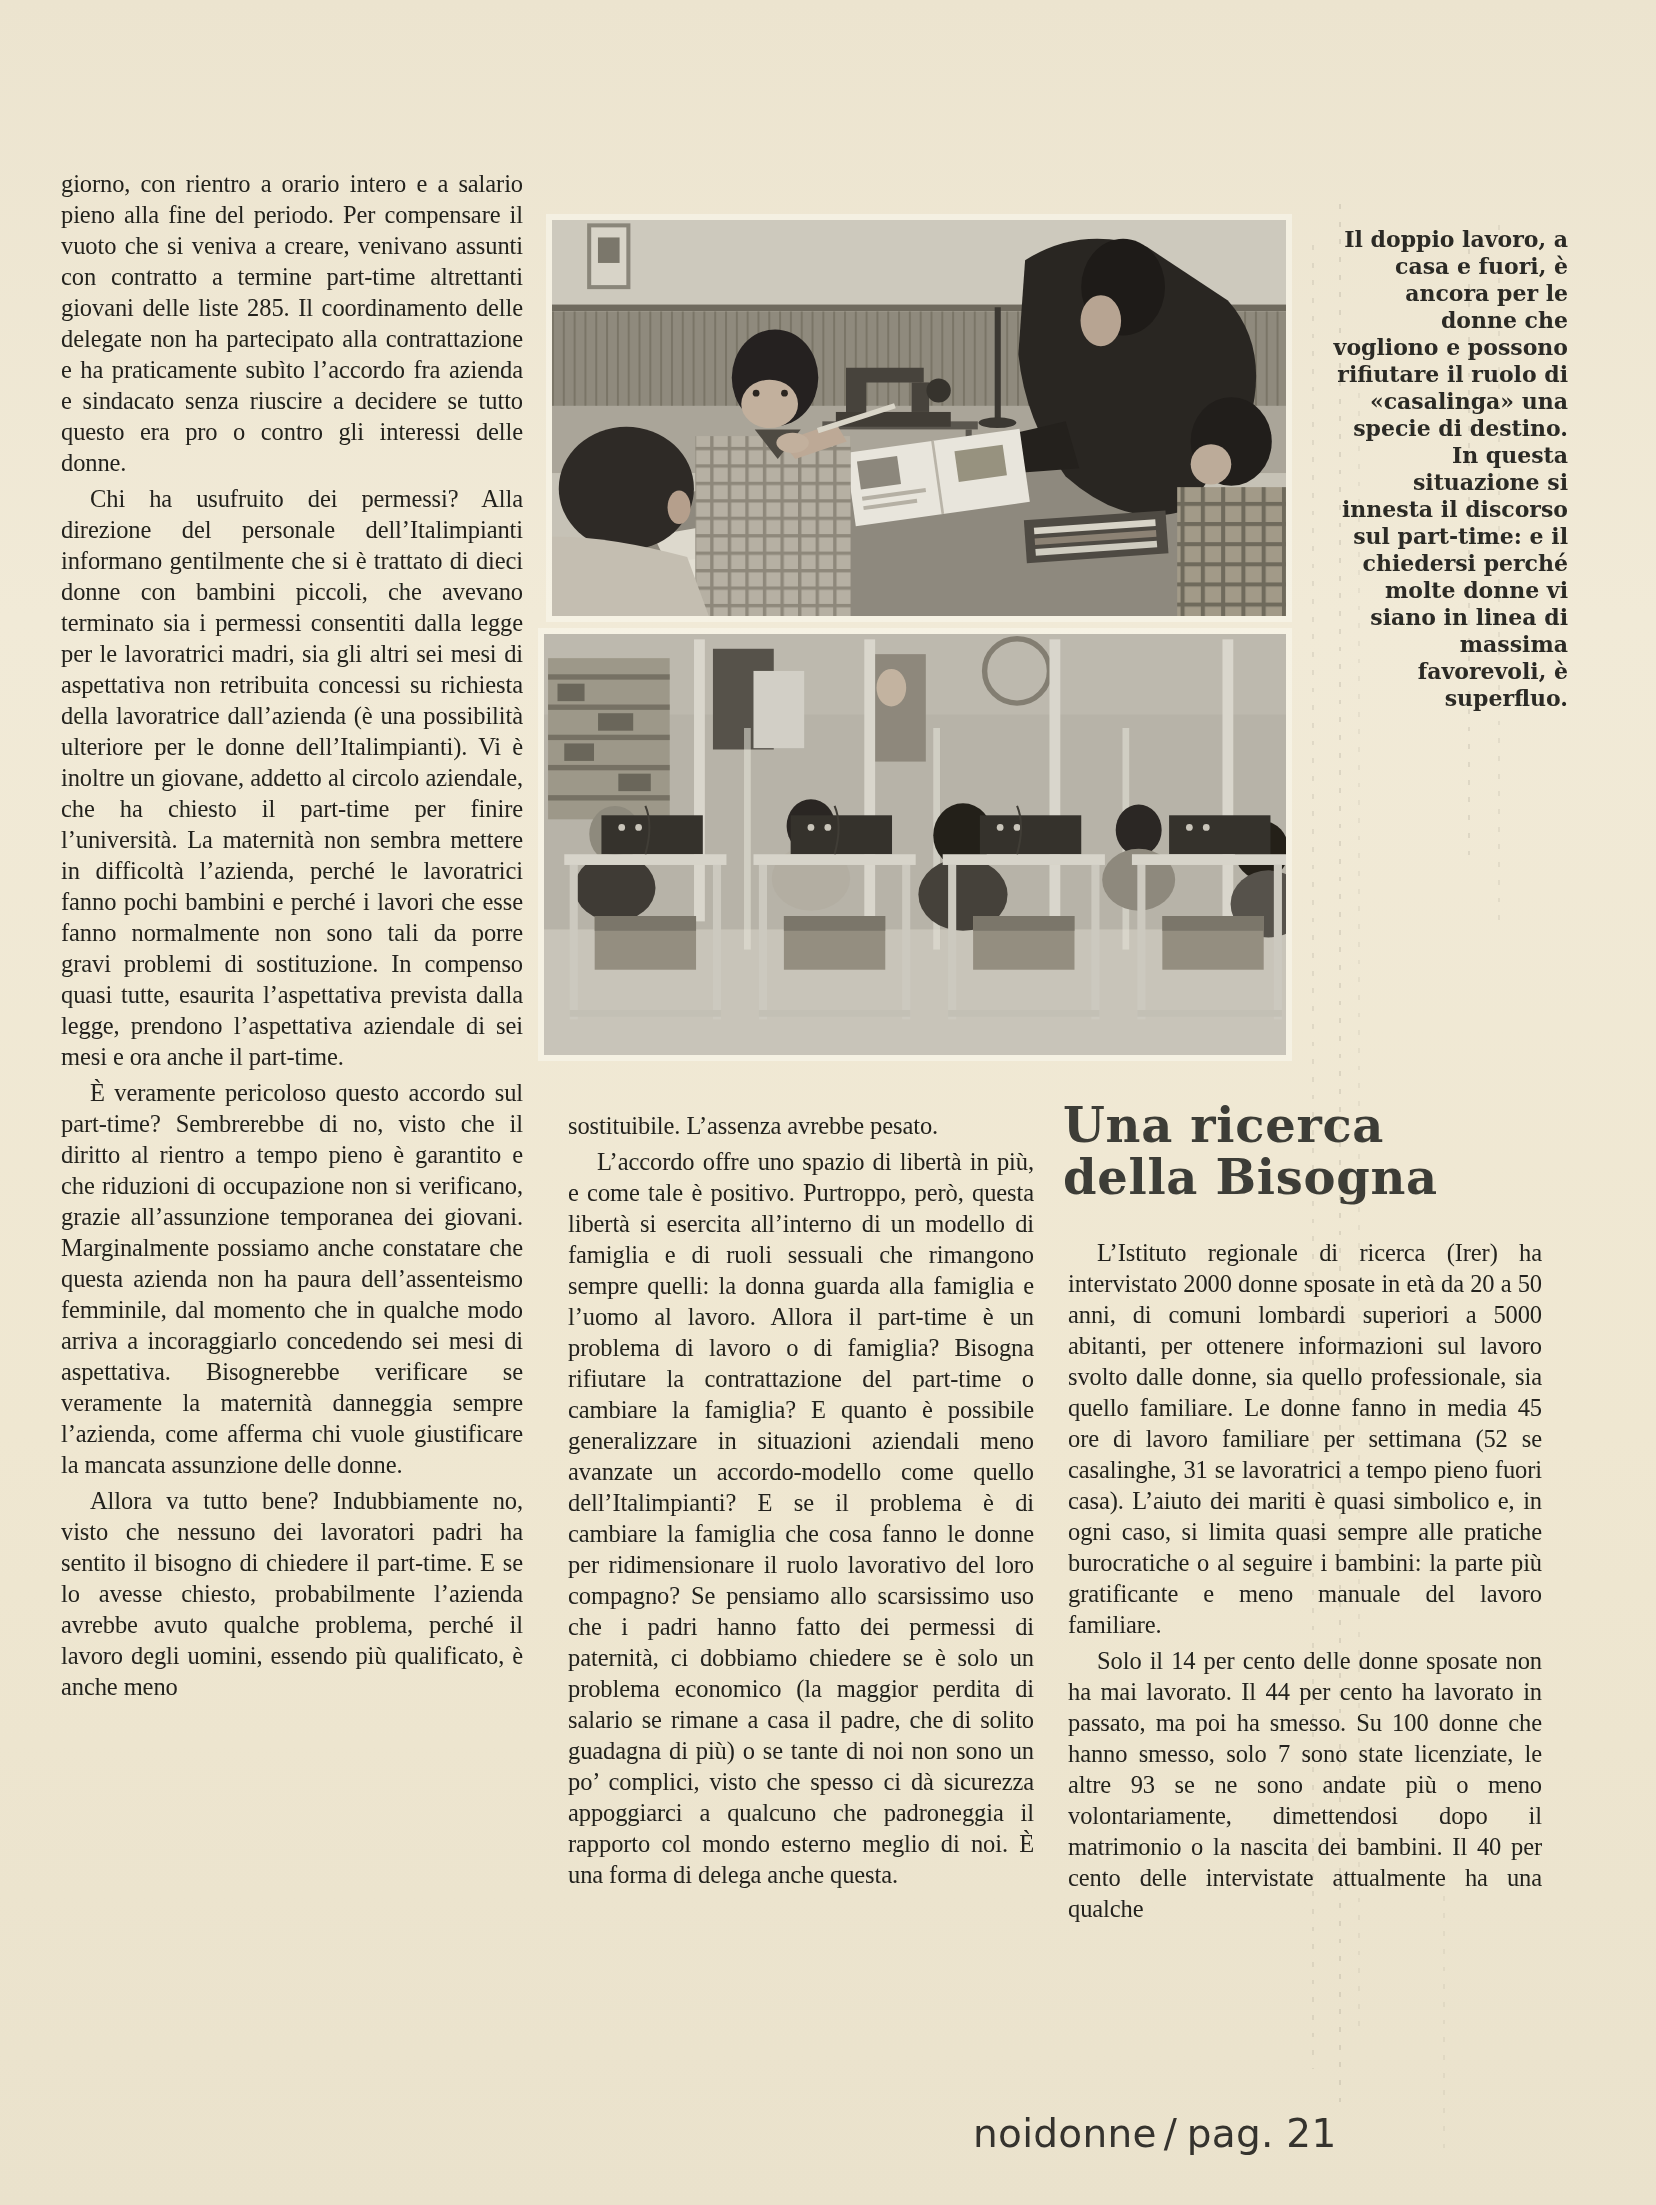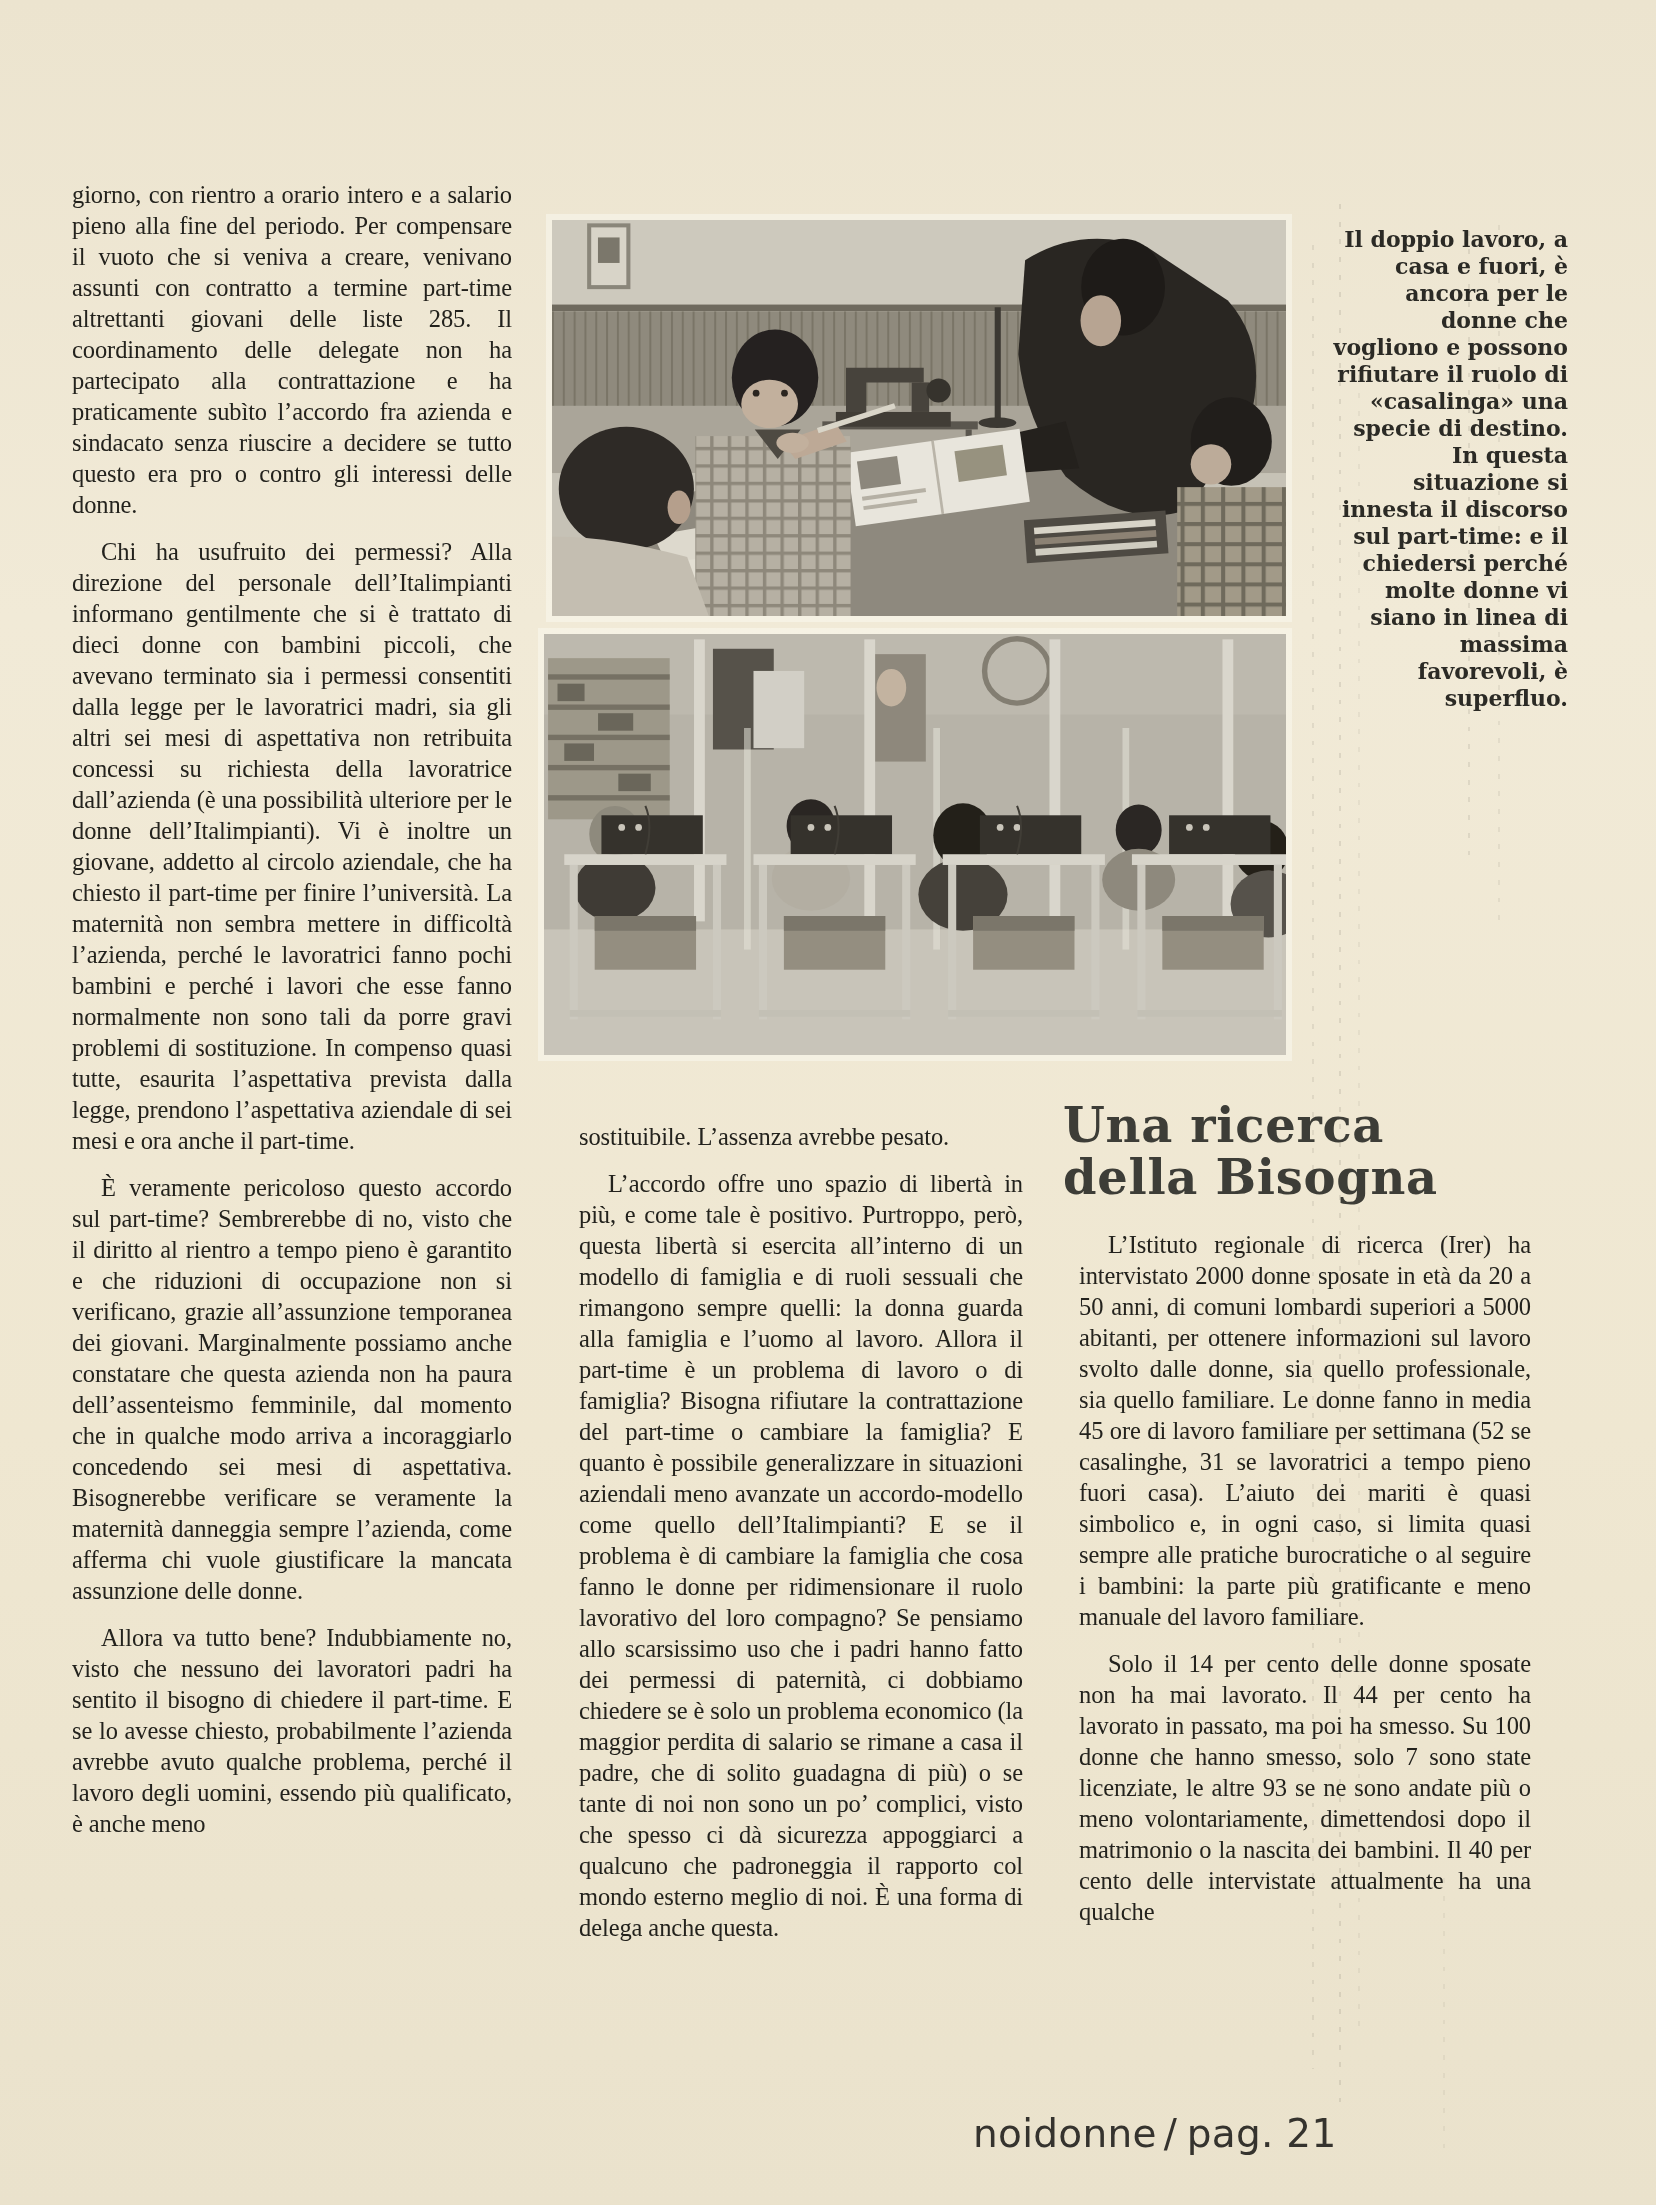--- a/index.html
+++ b/index.html
@@ -14,30 +14,30 @@
     background:linear-gradient(180deg,#ece4cf 0%,#f1ead7 28%,#efe7d1 65%,#eae2cc 100%);
     color:#26241f;
   }
   
   .col{
     position:absolute;
     font-size:24.5px;line-height:31px;letter-spacing:-0.1px;
     text-align:justify;color:#23221d;
     hyphens:auto;-webkit-hyphens:auto;
   }
-  .col p{margin:16px;}
+  .col p{margin:5px;}
   .col p.ind{text-indent:29px;}
   .col-left{left:56px;top:163px;width:472px;}
   .col-mid{left:563px;top:1105px;width:476px;}
   .col-right{left:1063px;top:1099px;width:484px;}
   
   .section-heading{
     font-family:"DejaVu Serif", serif;font-weight:700;
     font-size:48px;line-height:52px;letter-spacing:0.7px;
-    color:#3d3d37;margin:0 0 26px 0;text-align:left;text-indent:0;
+    color:#3d3d37;margin:0 0 34px 0;text-align:left;text-indent:0;
   }
   
   .photo-caption{
     position:absolute;left:1331px;top:226px;width:237px;
     font-family:"DejaVu Serif", serif;font-weight:700;
     font-size:22px;line-height:27px;color:#2b2a25;text-align:right;
   }
   .photo-caption p{margin:0;}
   
   figure{margin:0;padding:0;position:absolute;}

